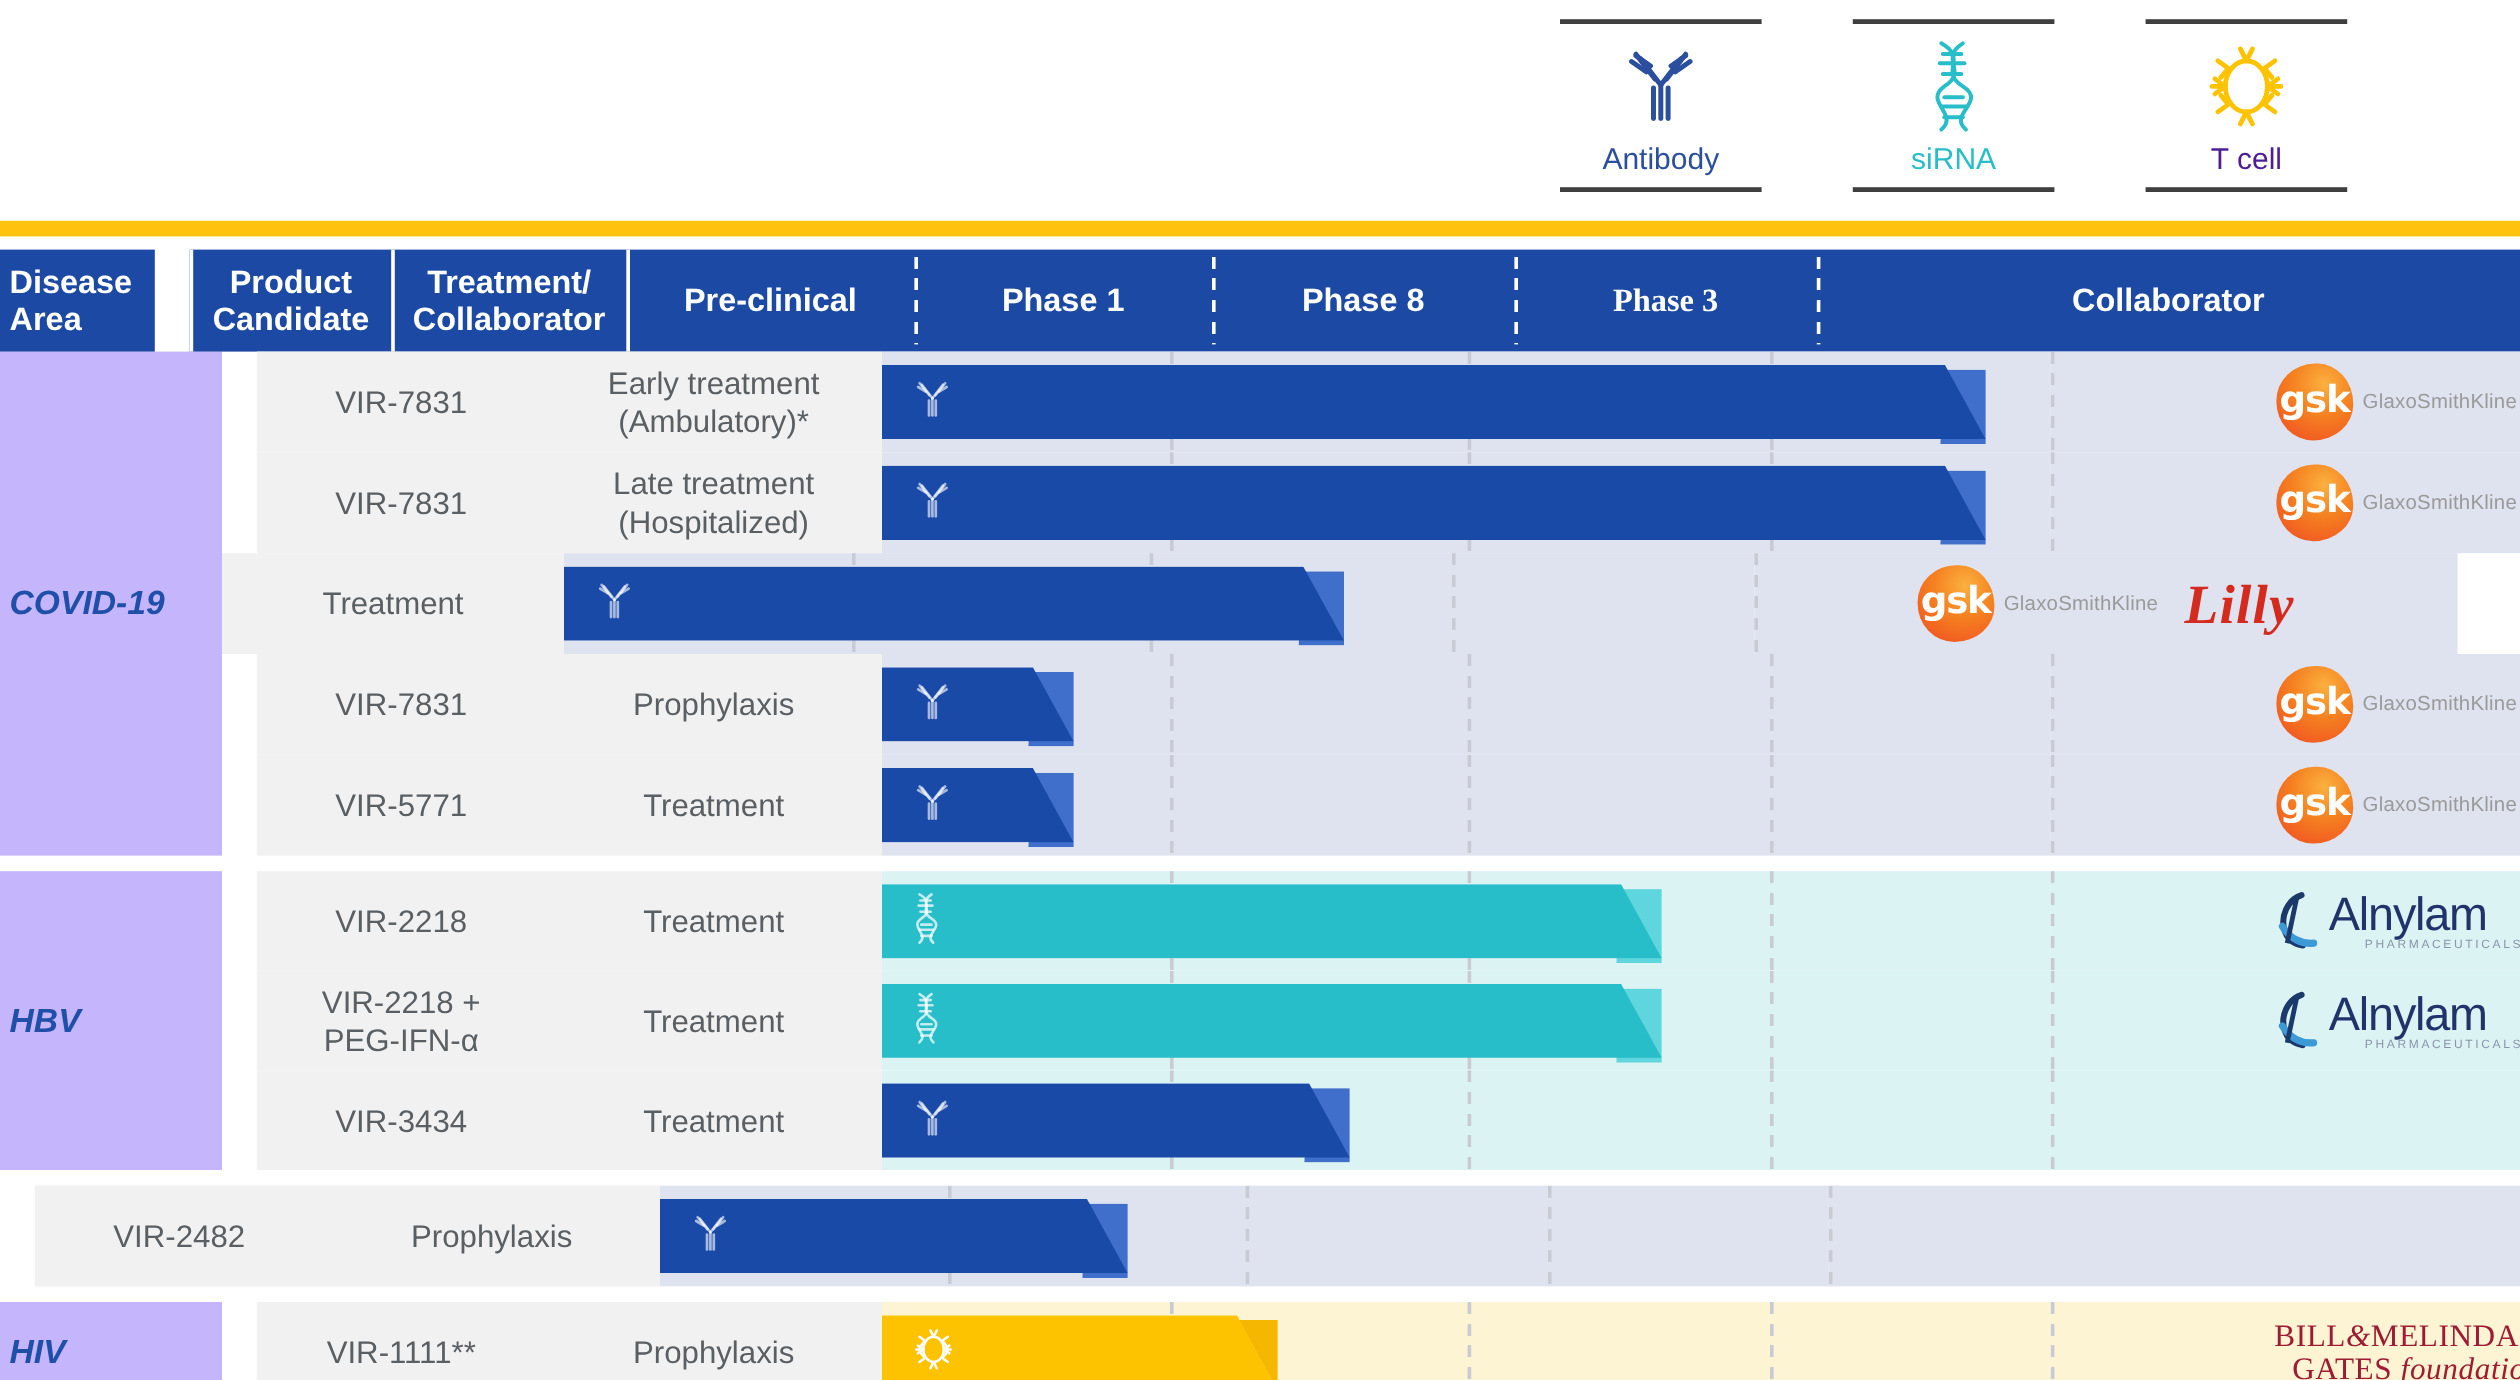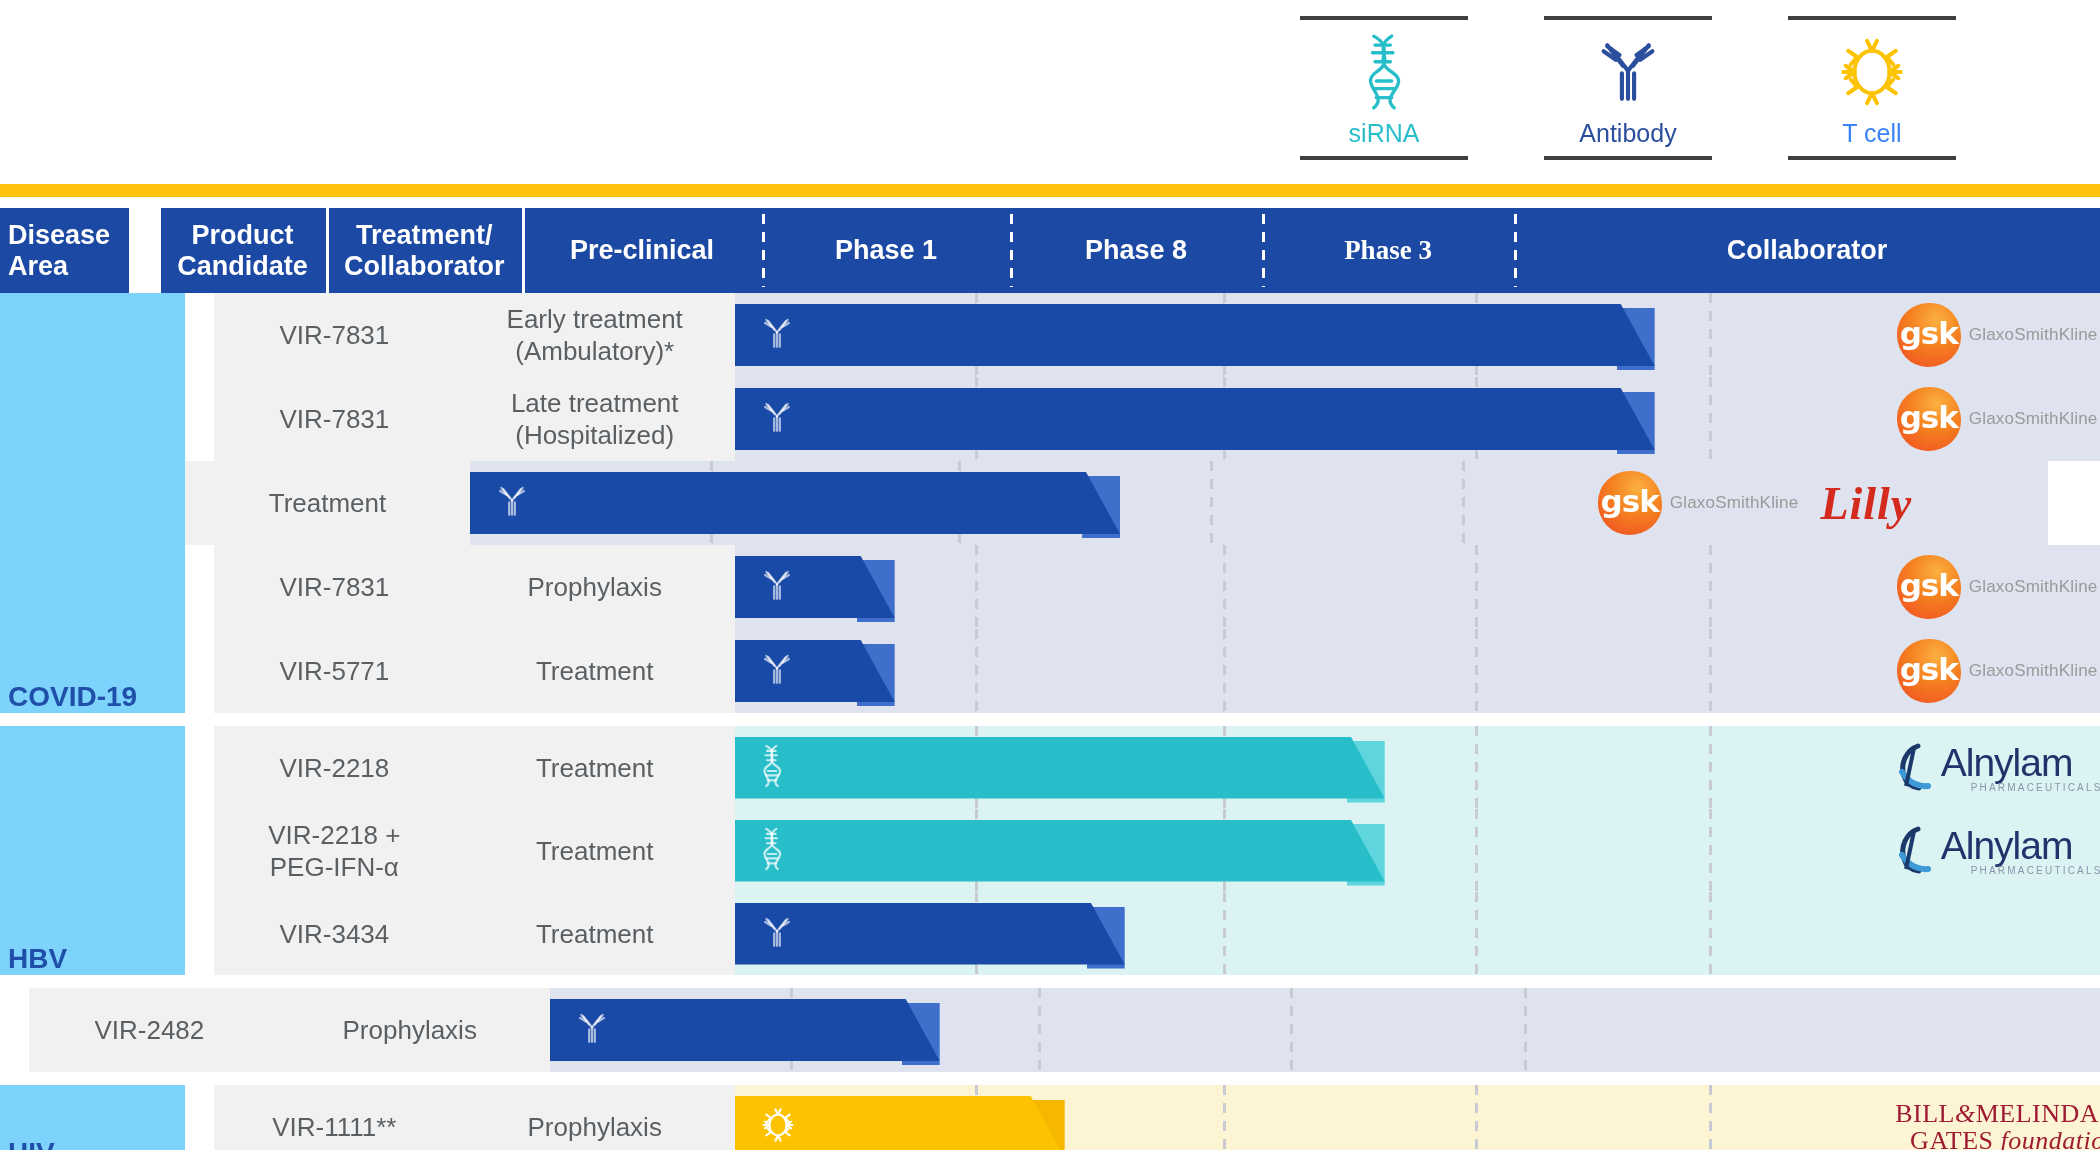--- a/index.html
+++ b/index.html
@@ -61,21 +61,21 @@
   .group { width:2100px; }
   .group + .group { margin-top:13px; }
 
   .grow { display:flex; width:2100px; position:relative; }
   .cell {
     display:flex; align-items:center; justify-content:center; text-align:center;
     font-size:26px; color:#5a5f63; line-height:32px; background:#f1f1f1;
   }
   .cell.disease { font-weight:bold; color:#1f4fa8; font-size:28px; justify-content:flex-start; padding-left:8px; text-align:left; }
 
-  .disease-cell { background:#7dd3fc; display:flex; align-items:flex-end; }
+  .disease-cell { background:#c4b5fd; display:flex; align-items:center;font-style:italic; }
 
   
   .track { position:relative; width:1578px; }
   .track.blue   { background:#dfe3ef; }
   .track.teal   { background:#dcf3f4; }
   .track.yellow { background:#fdf4d4; }
 
   .gridline { position:absolute; top:0; bottom:0; width:3px;
     background:repeating-linear-gradient(to bottom,#c9cbd4 0 10px,transparent 10px 18px); }
   .gridline.g1 { left:240px; }
@@ -134,38 +134,20 @@
   
   .gates { color:#9e1b32; font-family:"Liberation Serif", serif; text-align:center; line-height:1.05; }
   .gates-l1 { font-size:26px; letter-spacing:.5px; }
   .gates-l2 { font-size:26px; letter-spacing:.5px; padding-left:34px; }
   .gates-it { font-style:italic; }
 </style>
 </head>
 <body>
 
 <div id="legend">
-
-  <div class="legend-item">
-    <div class="legend-rule top"></div>
-    <div class="legend-icon">
-      <svg width="58" height="82" viewBox="0 0 40 64" fill="none" stroke="#27bec9" stroke-width="2.6" stroke-linecap="round">
-        <path d="M12 4 C30 14 10 22 26 32 C42 42 16 50 28 60"></path>
-        <path d="M26 4 C10 14 30 22 14 32 C0 42 24 50 12 60"></path>
-        <path d="M13 11 L25 11"></path>
-          <path d="M11 17 L27 17"></path>
-        <path d="M13 24 L25 24"></path>
-          <path d="M14 39 L26 39"></path>
-        <path d="M12 45 L28 45"></path>
-          <path d="M14 52 L26 52"></path>
-      </svg>
-    </div>
-    <div class="legend-label" style="color:#27bec9">siRNA</div>
-    <div class="legend-rule bottom"></div>
-  </div>
 
   <div class="legend-item">
     <div class="legend-rule top"></div>
     <div class="legend-icon">
       <svg width="78" height="78" viewBox="0 0 64 64" fill="none" stroke="#2b4f9e" stroke-width="3.4" stroke-linecap="round" stroke-linejoin="round">
         <path d="M32 54 L32 31"></path>
         <path d="M27 54 L27 33"></path>
           <path d="M37 54 L37 33"></path>
         <path d="M32 31 L18 13"></path>
           <path d="M32 31 L46 13"></path>
@@ -177,33 +159,51 @@
           <path d="M39 18 L49 11"></path>
       </svg>
     </div>
     <div class="legend-label" style="color:#2b4f9e">Antibody</div>
     <div class="legend-rule bottom"></div>
   </div>
 
   <div class="legend-item">
     <div class="legend-rule top"></div>
     <div class="legend-icon">
+      <svg width="58" height="82" viewBox="0 0 40 64" fill="none" stroke="#27bec9" stroke-width="2.6" stroke-linecap="round">
+        <path d="M12 4 C30 14 10 22 26 32 C42 42 16 50 28 60"></path>
+        <path d="M26 4 C10 14 30 22 14 32 C0 42 24 50 12 60"></path>
+        <path d="M13 11 L25 11"></path>
+          <path d="M11 17 L27 17"></path>
+        <path d="M13 24 L25 24"></path>
+          <path d="M14 39 L26 39"></path>
+        <path d="M12 45 L28 45"></path>
+          <path d="M14 52 L26 52"></path>
+      </svg>
+    </div>
+    <div class="legend-label" style="color:#27bec9">siRNA</div>
+    <div class="legend-rule bottom"></div>
+  </div>
+
+  <div class="legend-item">
+    <div class="legend-rule top"></div>
+    <div class="legend-icon">
       <svg width="80" height="80" viewBox="0 0 64 64" fill="none" stroke="#FDC300" stroke-width="3.2" stroke-linecap="round" stroke-linejoin="round">
         <ellipse cx="32" cy="32" rx="14" ry="17"></ellipse>
         <path d="M32 15 L28 7 M32 15 L36 7"></path>
         <path d="M20 20 L13 15 M20 20 L15 26"></path>
         <path d="M44 20 L51 15 M44 20 L49 26"></path>
         <path d="M18 32 L9 32 M18 32 L11 27 M18 32 L11 37"></path>
         <path d="M46 32 L55 32 M46 32 L53 27 M46 32 L53 37"></path>
         <path d="M20 44 L13 49 M20 44 L15 38"></path>
         <path d="M44 44 L51 49 M44 44 L49 38"></path>
         <path d="M32 49 L28 57 M32 49 L36 57"></path>
       </svg>
     </div>
-    <div class="legend-label" style="color:#3b82f6">T cell</div>
+    <div class="legend-label" style="color:#4c1d95">T cell</div>
     <div class="legend-rule bottom"></div>
   </div>
 </div>
 
 <div id="yellow-rule"></div>
 
 <div id="pipeline">
 
   <div class="row" id="header-row">
     <div class="c-disease">Disease Area</div>

